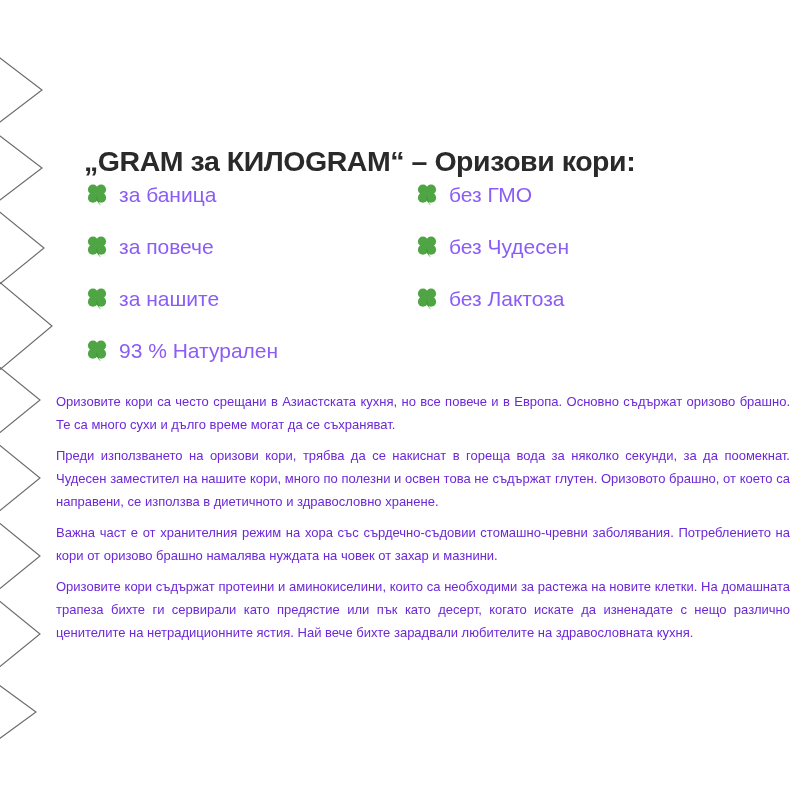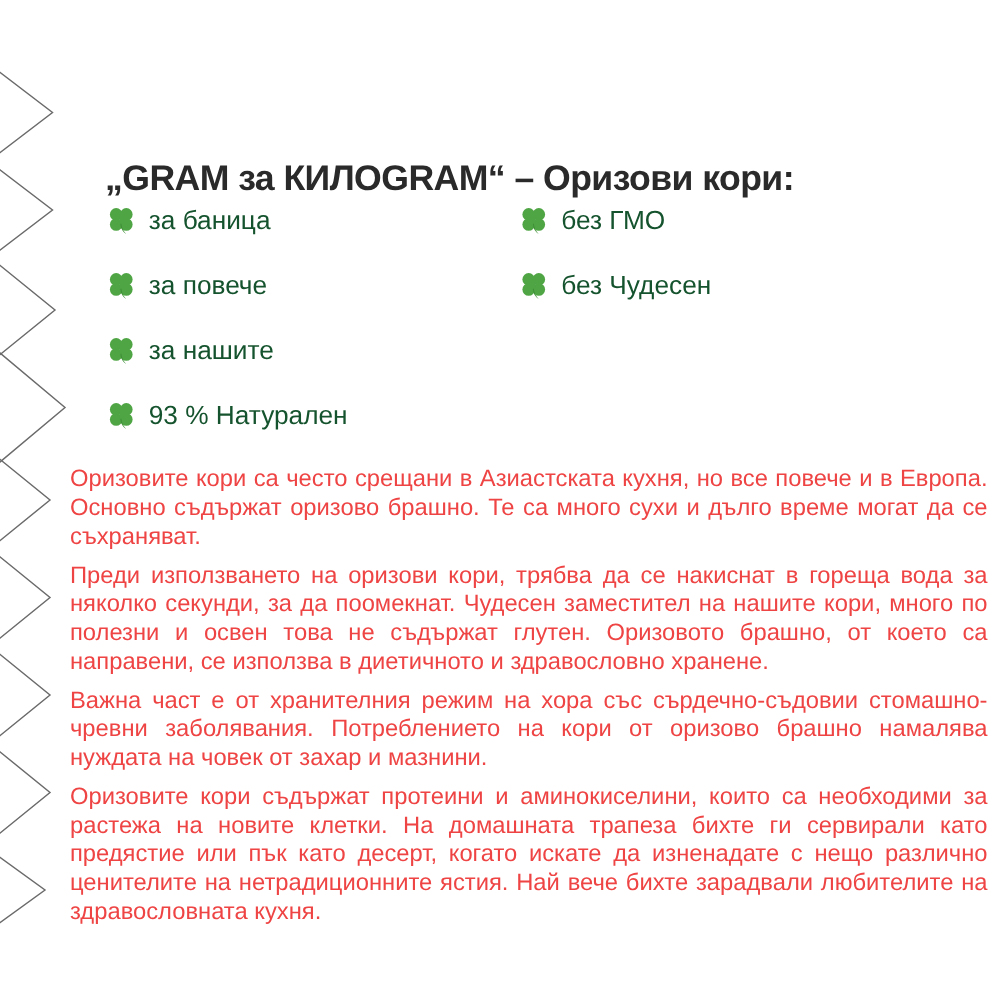--- a/index.html
+++ b/index.html
@@ -25,21 +25,21 @@
     top: 0;
     width: 130px;
     height: 800px;
     pointer-events: none;
   }
 
   
   #page {
     position: absolute;
     left: 0;
-    top: 0;
+    top: 18px;
     width: 800px;
     height: 697px;
   }
 
   #page-title {
     position: absolute;
     left: 84px;
     top: 108px;
     width: 660px;
     font-size: 28.5px;
@@ -69,35 +69,35 @@
   }
   .clover-icon {
     flex: 0 0 auto;
     width: 26px;
     height: 26px;
     margin-right: 9px;
     display: block;
   }
   .feature-label {
     font-size: 21px;
-    color: #14532d;
+    color: #8b5cf6;
     line-height: 1;
     white-space: nowrap;
   }
 
   #body-copy {
     position: absolute;
     left: 56px;
     top: 372px;
     width: 734px;
   }
   .paragraph {
-    font-size: 19px;
+    font-size: 13px;
     line-height: 23px;
-    color: #ef4444;
+    color: #6d28d9;
     text-align: justify;
     margin: 0 0 8px 0;
   }
   .paragraph:last-child {
     margin-bottom: 16px;
   }
 </style>
 </head>
 <body>
 
@@ -186,20 +186,33 @@
             <circle cx="22" cy="21" r="12.4"></circle>
             <circle cx="42" cy="21" r="12.4"></circle>
             <circle cx="22" cy="41" r="12.4"></circle>
             <circle cx="42" cy="41" r="12.4"></circle>
             <rect x="28.5" y="25" width="7" height="14"></rect>
           </g>
           <path d="M32 39 C33 48, 36 54, 42 60 C35 56, 31 49, 30.4 40 Z" fill="#3D8C36"></path>
         </svg>
         <span class="feature-label">за нашите</span>
       </div>
+      <div class="feature-item">
+        <svg class="clover-icon" viewBox="0 0 64 64" aria-hidden="true">
+          <g fill="#4FA544">
+            <circle cx="22" cy="21" r="12.4"></circle>
+            <circle cx="42" cy="21" r="12.4"></circle>
+            <circle cx="22" cy="41" r="12.4"></circle>
+            <circle cx="42" cy="41" r="12.4"></circle>
+            <rect x="28.5" y="25" width="7" height="14"></rect>
+          </g>
+          <path d="M32 39 C33 48, 36 54, 42 60 C35 56, 31 49, 30.4 40 Z" fill="#3D8C36"></path>
+        </svg>
+        <span class="feature-label">без Лактоза</span>
+      </div>
     </div>
 
     <div class="feature-row">
       <div class="feature-item">
         <svg class="clover-icon" viewBox="0 0 64 64" aria-hidden="true">
           <g fill="#4FA544">
             <circle cx="22" cy="21" r="12.4"></circle>
             <circle cx="42" cy="21" r="12.4"></circle>
             <circle cx="22" cy="41" r="12.4"></circle>
             <circle cx="42" cy="41" r="12.4"></circle>

